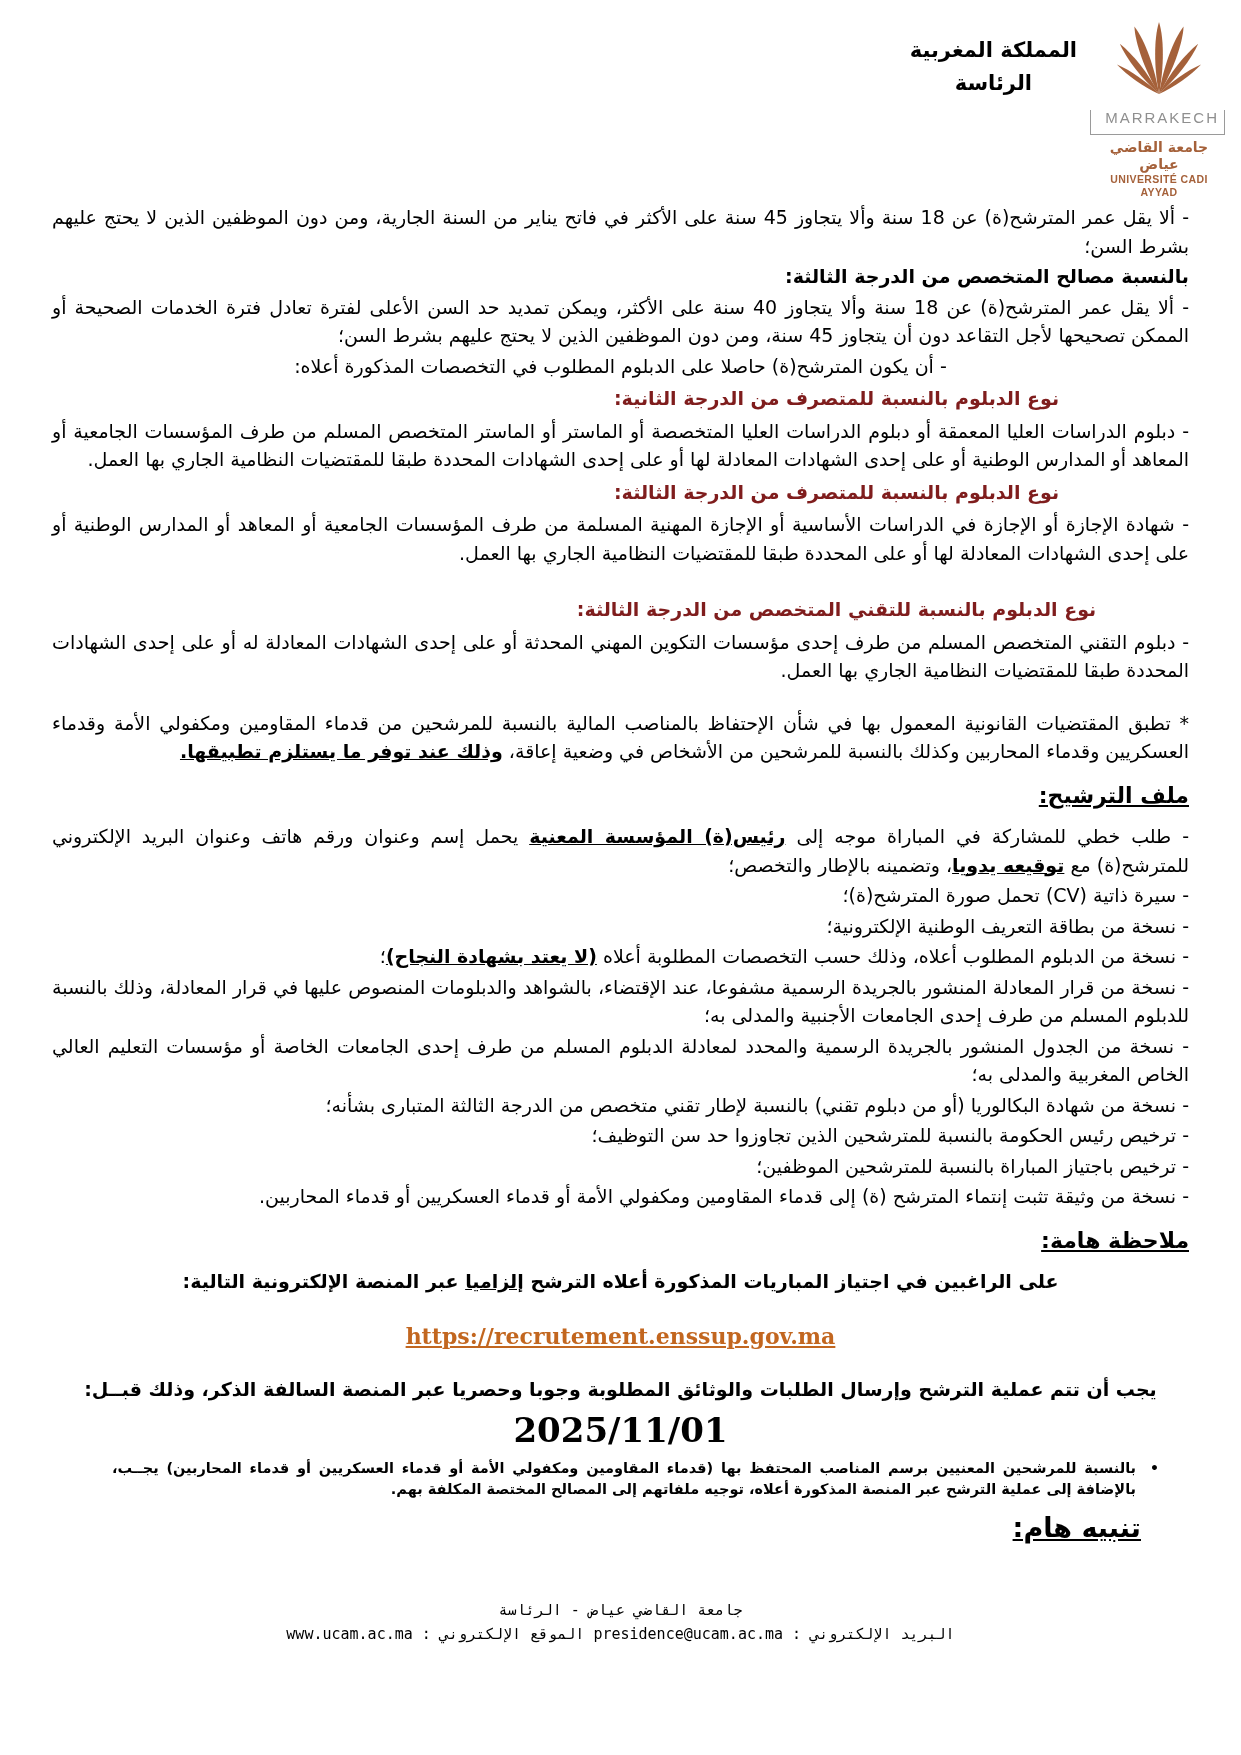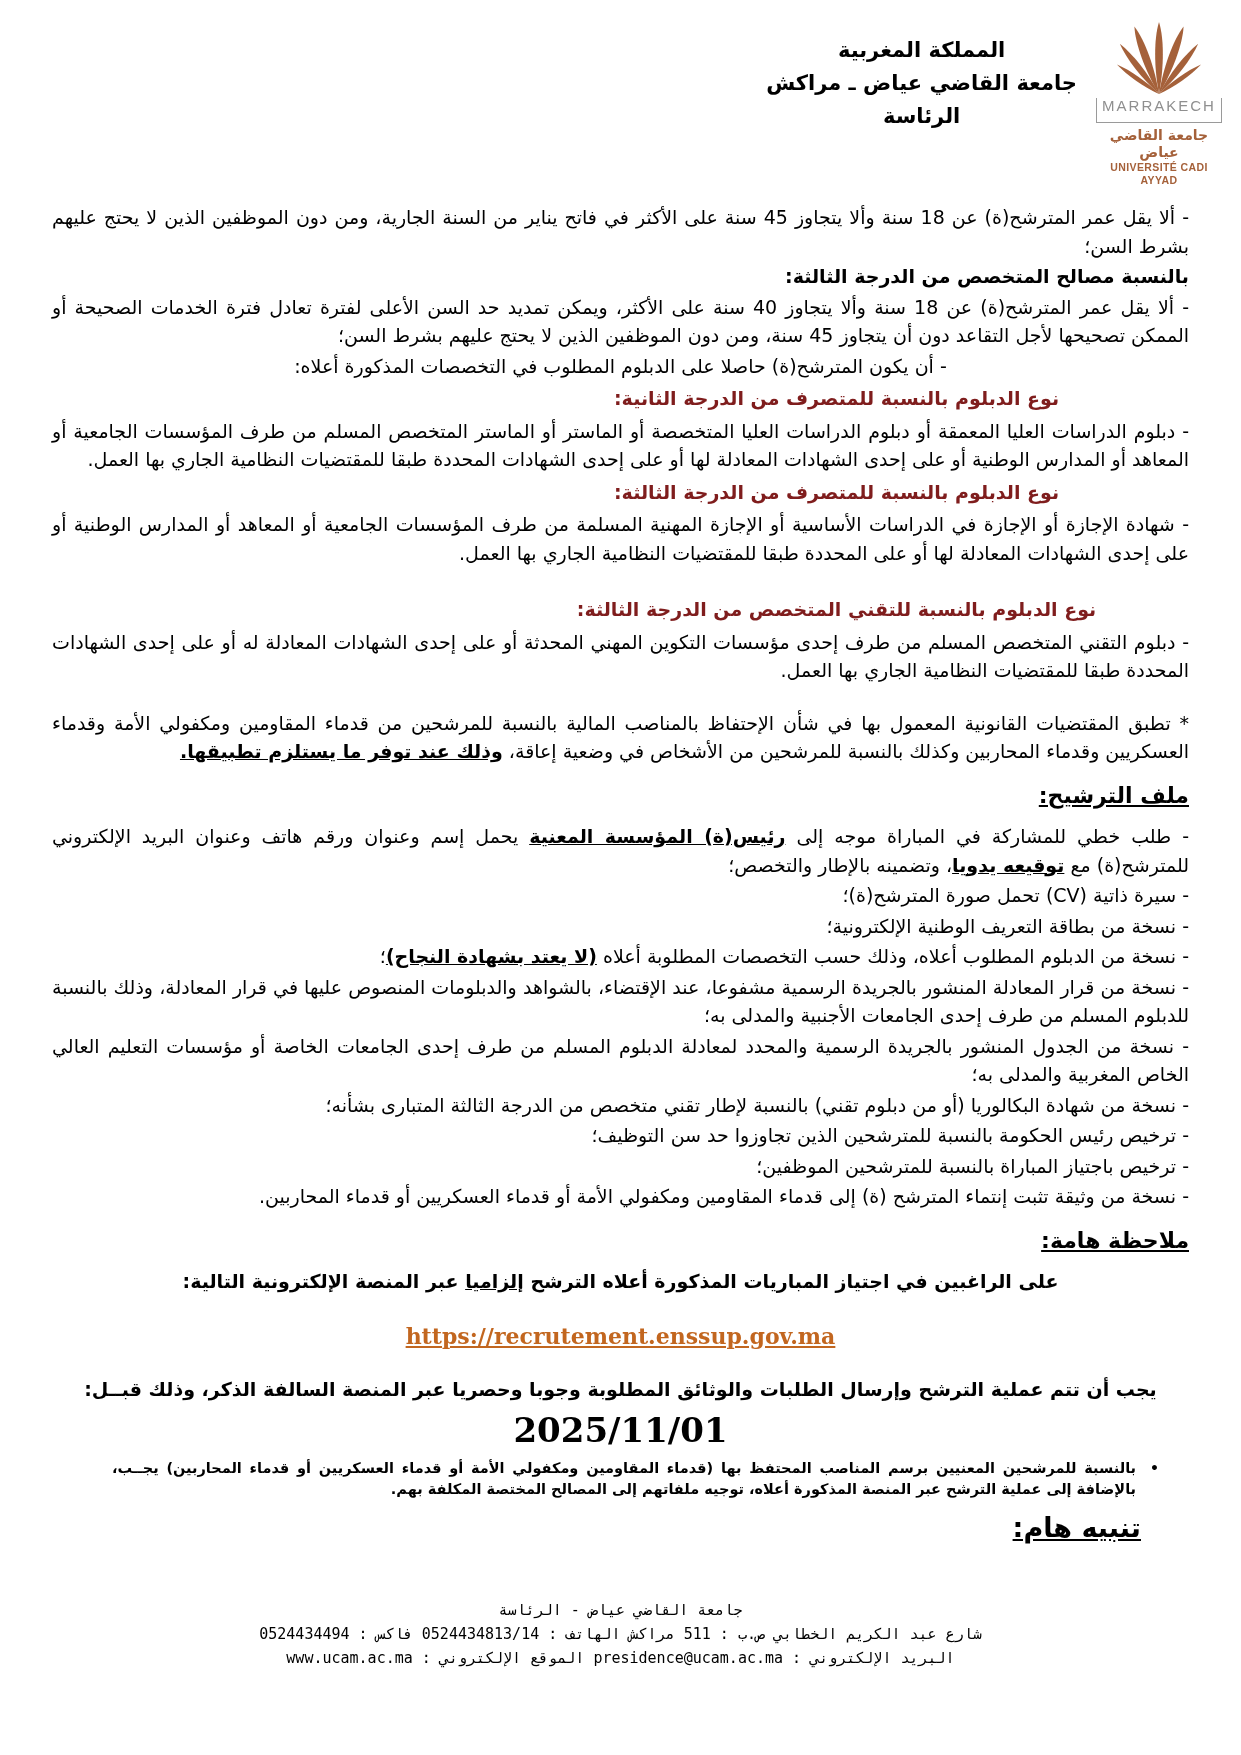--- a/index.html
+++ b/index.html
@@ -16,22 +16,22 @@
   
   .header{
     position:absolute;top:20px;right:16px;
     display:flex;align-items:flex-start;gap:16px;
   }
   .logo{width:132px;text-align:center;flex:0 0 auto;}
   .logo svg{display:block;margin:0 auto;}
   .city-frame{
     display:inline-block;
     border:1px solid #9a9a9a;border-top:none;
-    padding:0 5px 9px 5px;
-    margin-top:2px;
+    padding:0 5px 9px 14px;
+    margin-top:14px;
   }
   .city-name{
     font-family:"Liberation Sans",sans-serif;
     font-size:15px;letter-spacing:2px;color:#8f8f8f;line-height:15px;
   }
   .logo-ar{color:#a5613a;font-size:14px;line-height:17px;margin-top:4px;font-weight:bold;}
   .logo-fr{
     color:#a5613a;font-family:"Liberation Sans",sans-serif;
     font-size:10.5px;font-weight:bold;letter-spacing:.4px;line-height:13px;
   }
@@ -110,21 +110,20 @@
         </g>
       </svg>
       <div class="city-frame">
         <div class="city-name">MARRAKECH</div>
       </div>
       <div class="logo-ar">جامعة القاضي عياض</div>
       <div class="logo-fr">UNIVERSITÉ CADI AYYAD</div>
     </div>
     <div class="h-text">
       <div>المملكة المغربية</div>
-      <div>جامعة القاضي عياض ـ مراكش</div>
       <div>الرئاسة</div>
     </div>
   </div>
 
   <div class="content">
 
     <p class="p">- ألا يقل عمر المترشح(ة) عن 18 سنة وألا يتجاوز 45 سنة على الأكثر في فاتح يناير من السنة الجارية، ومن دون الموظفين الذين لا يحتج عليهم بشرط السن؛</p>
 
     <p class="sec-bold">بالنسبة مصالح المتخصص من الدرجة الثالثة:</p>
 
@@ -176,17 +175,16 @@
       <span class="bullet-dot">•</span>
       <span class="bullet-text">بالنسبة للمرشحين المعنيين برسم المناصب المحتفظ بها (قدماء المقاومين ومكفولي الأمة أو قدماء العسكريين أو قدماء المحاربين) يجــب، بالإضافة إلى عملية الترشح عبر المنصة المذكورة أعلاه، توجيه ملفاتهم إلى المصالح المختصة المكلفة بهم.</span>
     </div>
 
     <p class="warn-h">تنبيه هام:</p>
 
   </div>
 
   <div class="footer">
     <div>جامعة القاضي عياض - الرئاسة</div>
-    <div>شارع عبد الكريم الخطابي ص.ب : 511 مراكش الهاتف : 0524434813/14 فاكس : 0524434494</div>
     <div><span>البريد الإلكتروني : </span><span class="ltr">presidence@ucam.ac.ma</span><span> الموقع الإلكتروني : </span><span class="ltr">www.ucam.ac.ma</span></div>
   </div>
 
 </div>
 
 </body></html>

